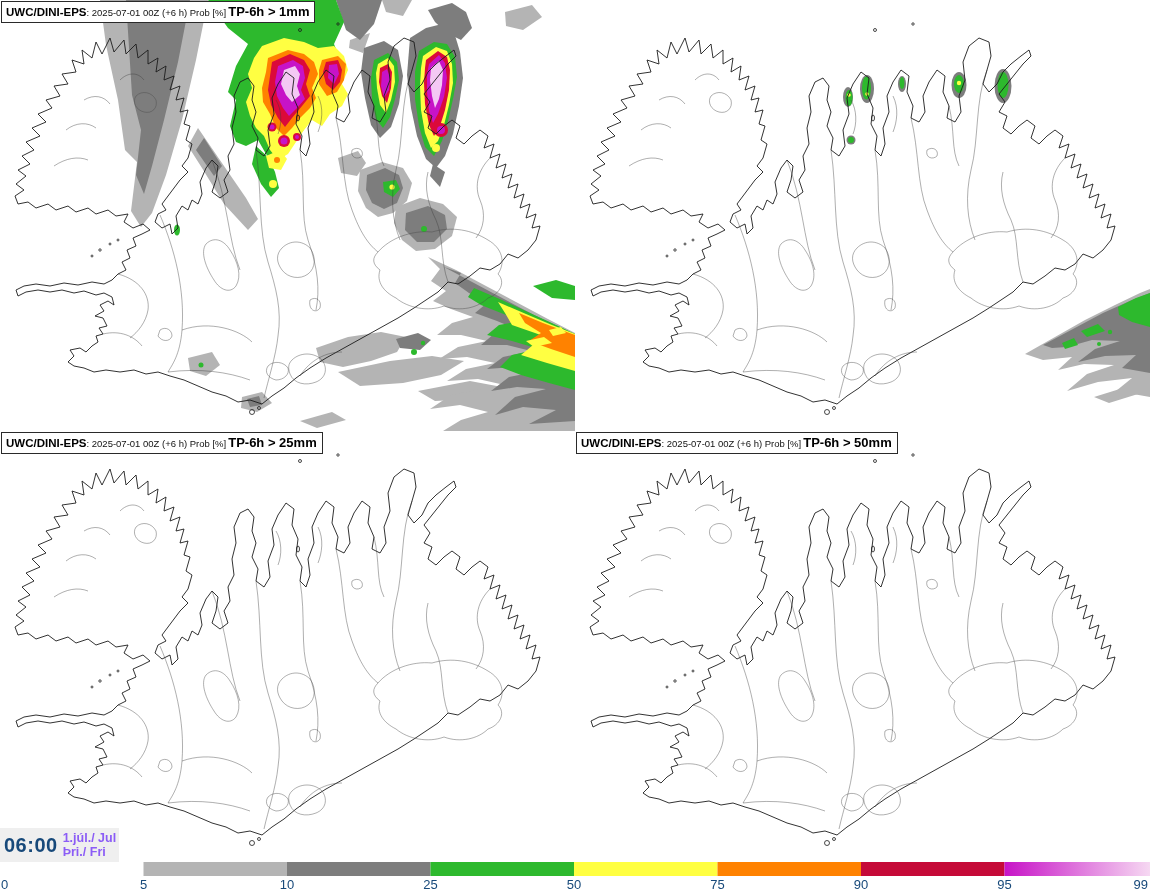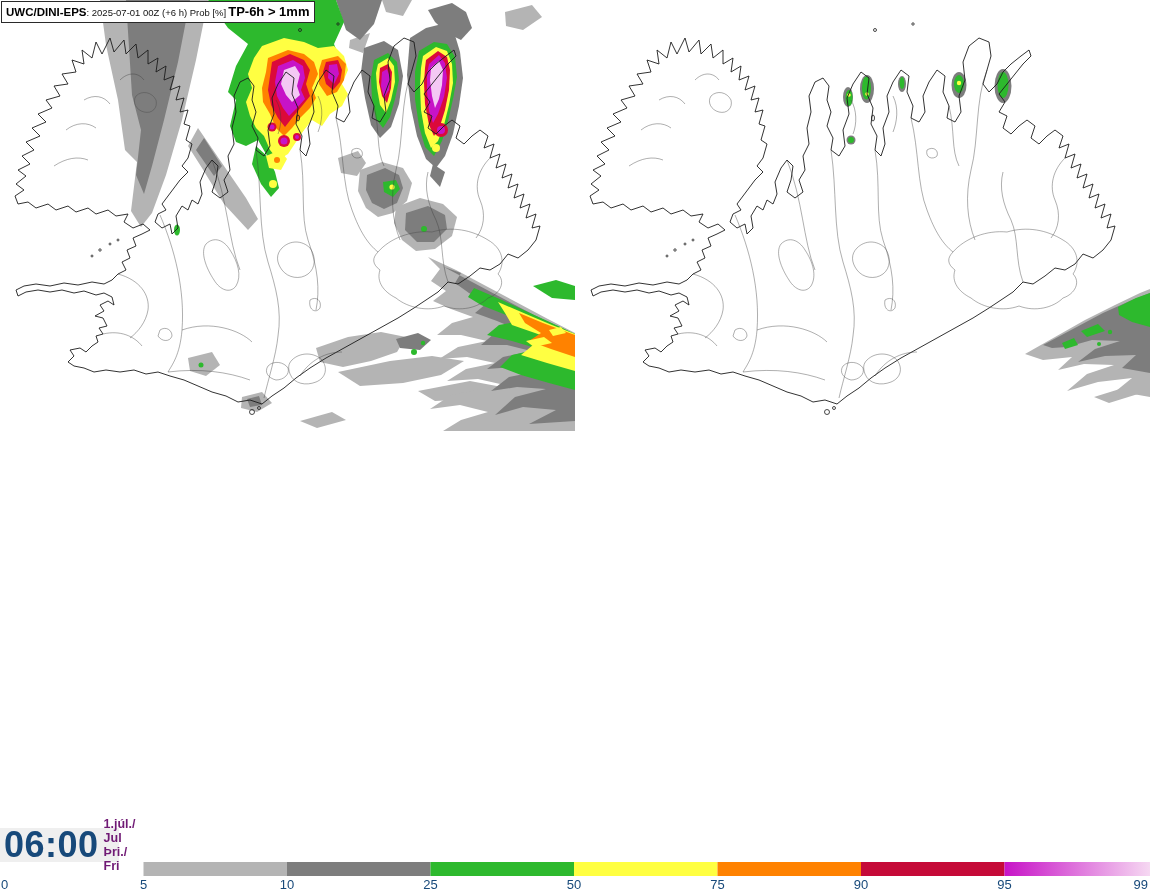--- a/index.html
+++ b/index.html
@@ -12,22 +12,22 @@
   .ptitle .run{font-size:9.5px;color:#111;}
   .ptitle .thr{font-weight:bold;font-size:13px;color:#000;margin-left:2px;}
   
   .cLG{fill:#b4b4b4}.cDG{fill:#7d7d7d}.cG{fill:#2db92d}.cY{fill:#ffff42}
   .cO{fill:#ff8200}.cR{fill:#db0a3a}.cM{fill:#c713c7}.cP{fill:#f4c8f4}
   .coast{fill:none;stroke:#1c1c1c;stroke-width:0.9;stroke-linejoin:round;}
   .bound{fill:none;stroke:#3a3a3a;stroke-width:0.55;opacity:0.75;}
   .glac{fill:none;stroke:#4a4a4a;stroke-width:0.55;opacity:0.8;}
   .isl{fill:none;stroke:#1c1c1c;stroke-width:0.8;}
   .timebox{position:absolute;left:0;top:828px;width:119px;height:34px;background:#efefef;display:flex;align-items:center;z-index:6;}
-  .timebox .clock{font-size:36px;font-weight:bold;color:#17497a;margin:0 5px 0 4px;letter-spacing:0.5px;}
-  .timebox .dates{display:flex;flex-direction:column;justify-content:space-between;font-size:12.5px;font-weight:bold;color:#701a75;line-height:14px;}
+  .timebox .clock{font-size:20px;font-weight:bold;color:#17497a;margin:0 5px 0 4px;letter-spacing:0.5px;}
+  .timebox .dates{display:flex;flex-direction:column;justify-content:space-between;font-size:12.5px;font-weight:bold;color:#8b5cf6;line-height:14px;}
   .legendwrap{position:absolute;left:0;top:862px;width:1150px;height:29px;}
 </style>
 </head>
 <body>
 
 <svg width="0" height="0" style="position:absolute">
   <defs>
     <g id="iceland">
       <path class="coast" d="M68,362 L74,356 L70,350 L80,348 L86,352 L92,346 L98,342 L96,336 L103,334 L99,328 L107,326 L103,318 L95,316 L104,311 L100,305 L108,301 L114,305 L112,297 L104,293 L96,295 L84,291 L74,293 L62,290 L50,292 L38,290 L26,292 L18,296 L16,290 L24,286 L36,284 L50,286 L64,283 L78,285 L92,282 L104,284 L112,280 L118,274 L126,270 L122,262 L130,258 L127,250 L136,246 L133,238 L142,234 L150,230 L143,224 L133,228 L124,222 L128,214 L116,216 L108,210 L96,214 L88,208 L76,212 L68,206 L56,210 L48,204 L36,208 L28,202 L18,204 L15,196 L24,190 L16,184 L26,176 L18,170 L30,164 L22,156 L34,150 L26,142 L40,136 L32,128 L46,122 L38,114 L52,108 L46,100 L60,96 L54,86 L68,84 L62,74 L76,72 L72,60 L84,64 L82,50 L92,58 L96,42 L102,54 L110,38 L114,52 L124,40 L126,54 L136,44 L138,58 L148,50 L148,64 L158,58 L156,72 L166,66 L164,80 L174,76 L170,90 L180,86 L176,100 L184,98 L180,112 L188,110 L184,124 L190,126 L186,140 L192,144 L188,158 L182,166 L188,172 L180,180 L174,188 L168,196 L162,204 L166,210 L158,214 L155,222 L162,228 L170,224 L172,234 L178,228 L176,216 L182,206 L188,210 L192,200 L198,204 L202,194 L200,182 L206,168 L212,160 L218,166 L216,180 L212,192 L220,198 L228,192 L224,180 L230,170 L228,156 L234,144 L232,128 L236,112 L234,96 L240,82 L248,78 L254,86 L252,100 L256,112 L252,126 L258,138 L256,150 L264,156 L270,146 L268,130 L274,114 L272,98 L278,84 L286,72 L294,78 L292,94 L298,108 L296,124 L302,136 L300,150 L306,156 L310,144 L308,128 L314,112 L312,96 L318,82 L326,70 L334,76 L332,92 L338,106 L336,118 L344,122 L350,112 L348,96 L354,82 L362,70 L370,76 L368,92 L374,106 L372,118 L380,122 L386,112 L384,96 L390,80 L388,62 L394,46 L404,38 L414,42 L416,56 L412,70 L408,84 L414,92 L422,84 L428,72 L436,64 L446,56 L454,50 L456,56 L448,64 L440,74 L432,84 L424,94 L430,102 L424,112 L432,116 L428,128 L436,134 L444,126 L452,120 L460,126 L456,138 L464,144 L472,136 L480,130 L488,136 L484,148 L494,144 L490,158 L500,154 L496,168 L506,164 L502,178 L512,174 L508,188 L518,184 L514,198 L524,194 L520,208 L530,204 L526,218 L536,214 L532,228 L540,226 L536,240 L528,250 L518,258 L508,254 L500,264 L490,270 L480,268 L470,276 L458,284 L448,282 L438,292 L426,300 L414,308 L398,318 L380,328 L362,338 L344,348 L326,358 L310,368 L296,378 L284,388 L272,396 L262,404 L250,400 L238,402 L226,396 L212,392 L198,386 L184,380 L170,376 L158,372 L146,374 L134,370 L120,372 L106,370 L94,372 L84,368 L74,366 Z"></path>
       <g>
@@ -186,21 +186,37 @@
         <ellipse class="cG" cx="428" cy="85" rx="5.5" ry="13"></ellipse>
         <circle class="cG" cx="276" cy="140" r="3"></circle>
         <circle class="cY" cx="274" cy="95" r="1.8"></circle>
         <circle class="cY" cx="292" cy="94" r="1.8"></circle>
         <circle class="cY" cx="384" cy="83" r="2.2"></circle>
       </g>
       <use href="#iceland"></use>
     </svg>
   </div>
 
-
+  <div class="panel">
+    <svg width="575" height="431" viewBox="0 0 575 431">
+      <use href="#iceland"></use>
+    </svg>
+    <div class="ptitle">
+      <span class="model">UWC/DINI-EPS</span><span class="run">: 2025-07-01 00Z (+6 h) Prob [%]</span><span class="thr">TP-6h &gt; 25mm</span>
+    </div>
+  </div>
+
+  <div class="panel">
+    <svg width="575" height="431" viewBox="0 0 575 431">
+      <use href="#iceland"></use>
+    </svg>
+    <div class="ptitle">
+      <span class="model">UWC/DINI-EPS</span><span class="run">: 2025-07-01 00Z (+6 h) Prob [%]</span><span class="thr">TP-6h &gt; 50mm</span>
+    </div>
+  </div>
 </div>
 
 <div class="timebox">
   <span class="clock">06:00</span>
   <span class="dates">
     <span>1.júl./ Jul</span>
     <span>Þri./ Fri</span>
   </span>
 </div>
 

